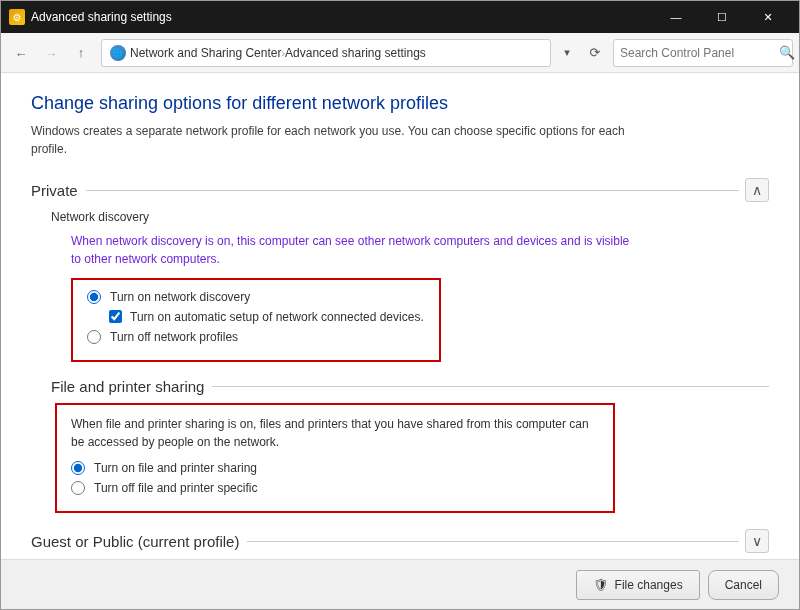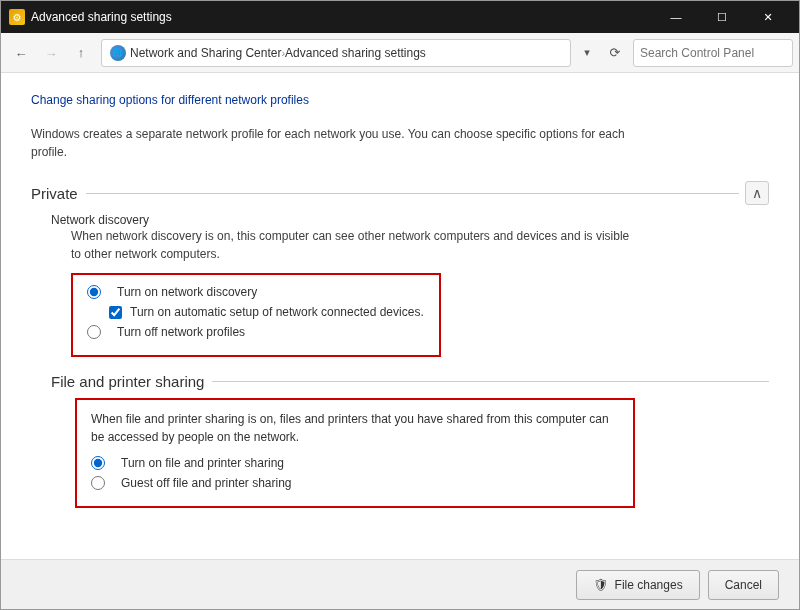--- a/index.html
+++ b/index.html
@@ -148,21 +148,21 @@
       justify-content: center;
       border: none;
       background: transparent;
       border-radius: 3px;
       cursor: pointer;
       color: #555;
       font-size: 13px;
       margin: 0 2px;
     }
     .search-box {
-      width: 160px;
+      width: 180px;
       height: 28px;
       border: 1px solid #ccc;
       border-radius: 3px;
       display: flex;
       align-items: center;
       padding: 0 6px;
       background: #fff;
       gap: 4px;
     }
     .search-box input {
@@ -176,24 +176,24 @@
 
     
     .content {
       flex: 1;
       overflow-y: auto;
       padding: 20px 30px;
       background: #fff;
     }
 
     .page-title {
-      font-size: 12px;
+      font-size: 18px;
       color: #003399;
       font-weight: normal;
-      margin-bottom: 18px;
+      margin-bottom: 8px;
     }
 
     .page-desc {
       font-size: 12px;
       color: #404040;
       line-height: 1.5;
       margin-bottom: 20px;
       max-width: 620px;
     }
 
@@ -239,75 +239,76 @@
 
     
     .subsection {
       margin-left: 20px;
       margin-bottom: 16px;
     }
 
     .subsection-title {
       font-size: 12px;
       color: #333;
+      margin-bottom: 8px;
     }
 
     .subsection-desc {
       font-size: 12px;
-      color: #404040;
+      color: #6d28d9;
       margin-left: 20px;
       margin-bottom: 10px;
       line-height: 1.5;
       max-width: 560px;
     }
 
     
     .option-box {
       border: 2px solid #cc0000;
       padding: 10px 14px;
       margin-left: 20px;
       background: #fff;
       max-width: 370px;
     }
 
     .option-box-wide {
       border: 2px solid #cc0000;
       padding: 10px 14px;
-      margin-left: 24px;
+      margin-left: 4px;
       background: #fff;
       max-width: 560px;
     }
 
     .option-desc {
       font-size: 12px;
       color: #333;
       line-height: 1.5;
       margin-bottom: 10px;
     }
 
     
     .radio-item {
       display: flex;
       align-items: flex-start;
-      gap: 16px;
+      gap: 9px;
       margin-bottom: 6px;
       font-size: 12px;
       color: #333;
     }
 
     .radio-item input[type="radio"] {
       accent-color: #0066cc;
       width: 14px;
       height: 14px;
       flex-shrink: 0;
     }
 
     .checkbox-item {
       display: flex;
-      align-items: flex-end;
+      align-items: flex-start;
       gap: 8px;
       margin-bottom: 6px;
       font-size: 12px;
       color: #333;
       margin-left: 22px;
     }
 
     .checkbox-item input[type="checkbox"] {
       accent-color: #0066cc;
       width: 13px;
@@ -345,21 +346,21 @@
       align-items: center;
       gap: 6px;
       color: #333;
     }
 
     .btn-cancel {
       height: 30px;
       padding: 0 16px;
       background: linear-gradient(to bottom, #f5f5f5, #e8e8e8);
       border: 1px solid #aaa;
-      border-radius: 3px;
+      border-radius: 8px;
       font-size: 12px;
       cursor: pointer;
       color: #333;
     }
 
     .divider-line {
       flex: 1;
       height: 1px;
       background: #ccc;
     }
@@ -440,26 +441,33 @@
         </div>
 
         <div class="option-box-wide">
           <p class="option-desc">When file and printer sharing is on, files and printers that you have shared from this computer can be accessed by people on the network.</p>
           <div class="radio-item">
             <input type="radio" name="fs" checked="" style="">
             <span>Turn on file and printer sharing</span>
           </div>
           <div class="radio-item">
             <input type="radio" name="fs" style="">
-            <span>Guest off file and printer sharing</span>
+            <span>Turn off file and printer specific</span>
           </div>
         </div>
       </div>
     </div>
 
+    <div class="section section-collapsed">
+      <div class="section-header">
+        <span class="section-title">Guest or Public (current profile)</span>
+        <div class="section-line"></div>
+        <div class="section-chevron">∨</div>
+      </div>
+    </div>
 
   </div>
 
   <div class="footer">
     <button class="btn-save">
       <span>🛡</span>
       <span>File changes</span>
     </button>
     <button class="btn-cancel">Cancel</button>
   </div>

